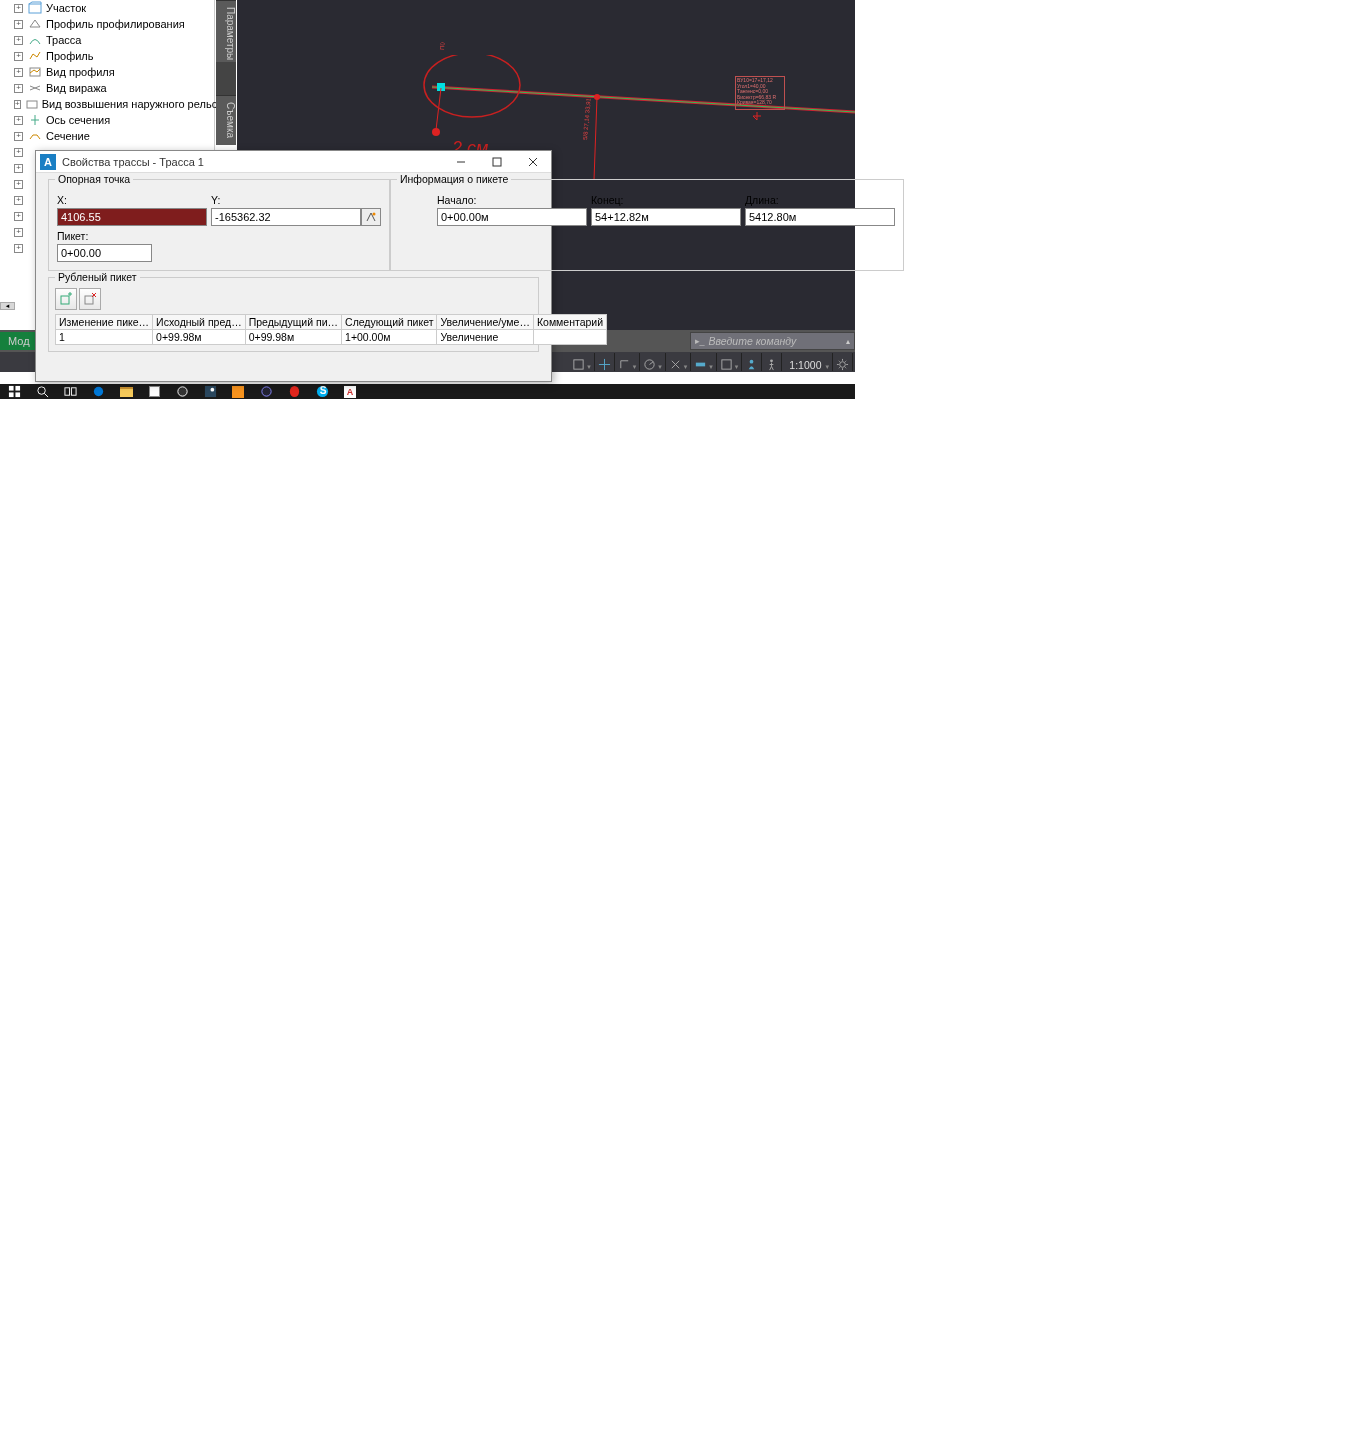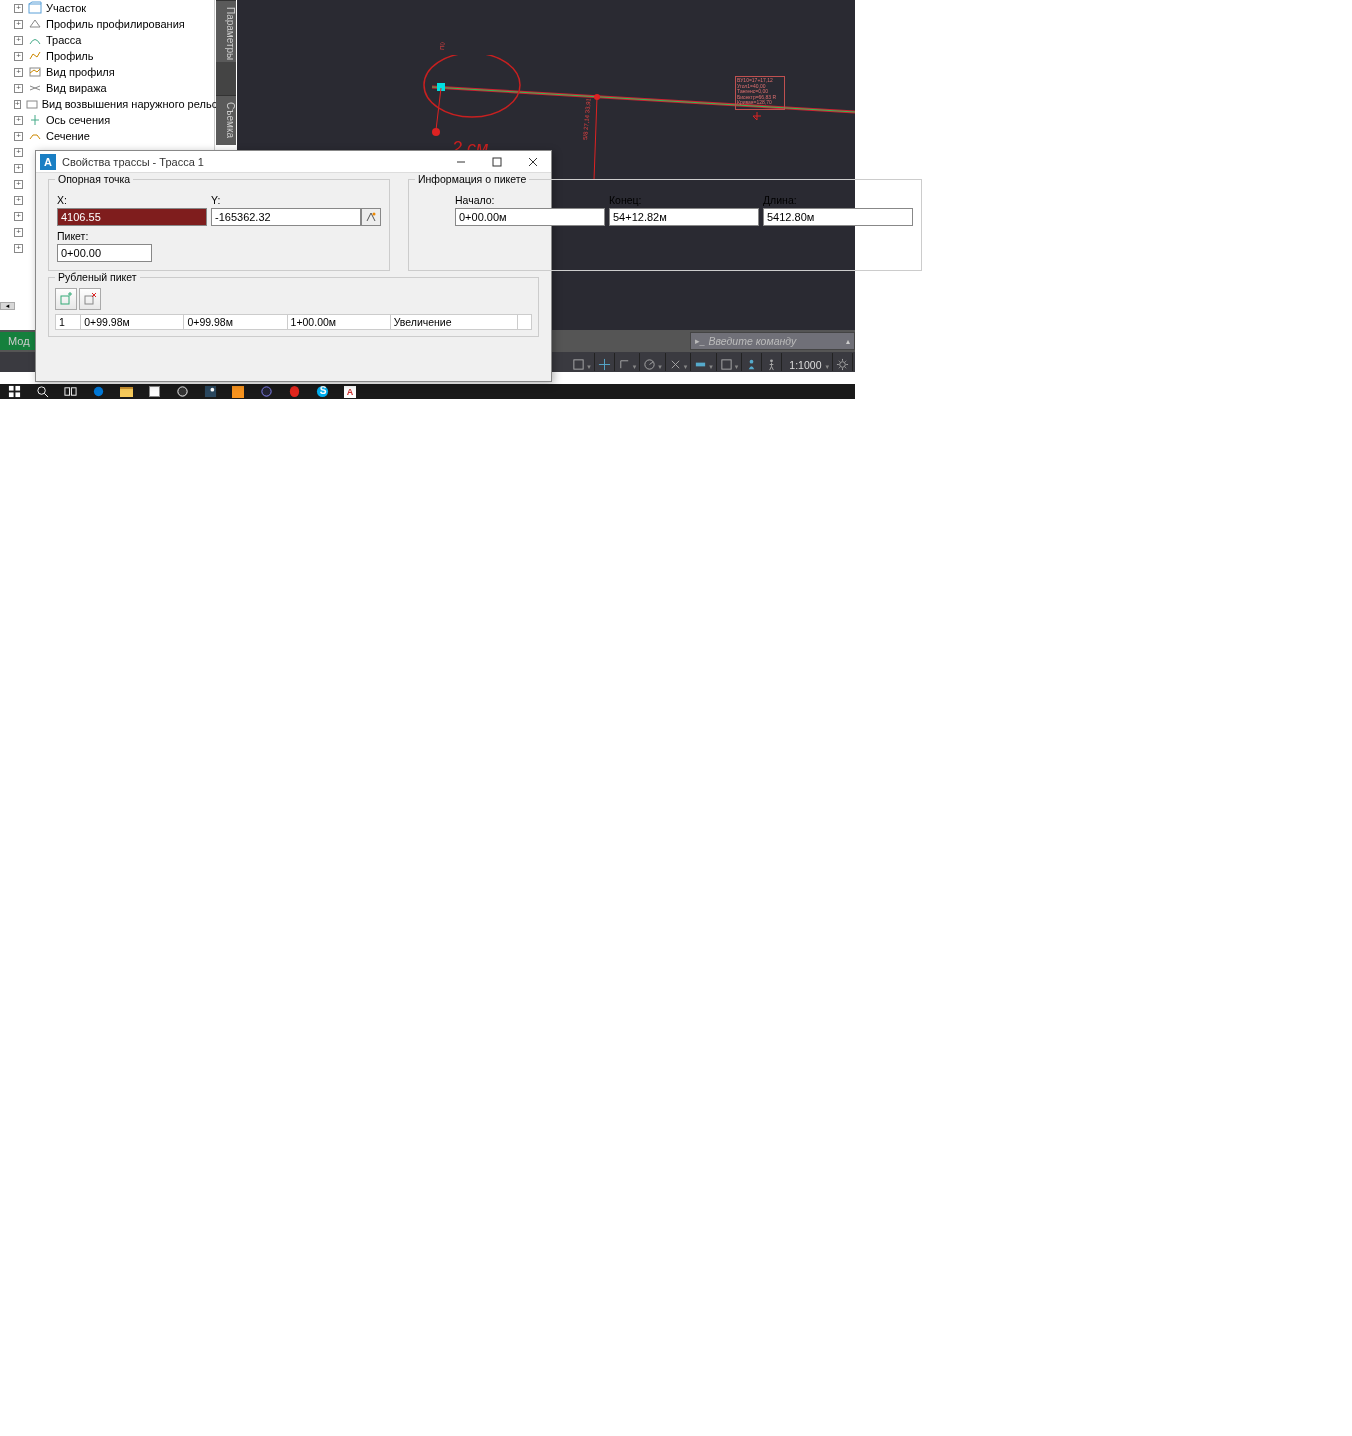--- a/index.html
+++ b/index.html
@@ -33,21 +33,21 @@
 .titlebar { height: 22px; background: #fff; display: flex; align-items: center; padding-left: 4px; border-bottom: 1px solid #ddd; }
 .title-icon { width: 16px; height: 16px; background: #1a7fc4; color: #fff; font-size: 11px; font-weight: bold; text-align: center; line-height: 16px; margin-right: 6px; }
 .title-text { flex: 1; color: #333; }
 .win-btns { display: flex; }
 .win-btn { width: 36px; height: 20px; display: flex; align-items: center; justify-content: center; cursor: pointer; }
 .tabs { display: flex; background: #f0f0f0; border-bottom: 1px solid #bbb; height: 22px; align-items: flex-end; position: relative; }
 .tab { padding: 3px 6px; border: 1px solid #bbb; border-bottom: none; background: #e8e8e8; margin-right: -1px; cursor: pointer; font-size: 10.5px; white-space: nowrap; }
 .tab.active { background: #f0f0f0; border-bottom: 1px solid #f0f0f0; position: relative; top: 1px; }
 .tab-scroll { display: flex; margin-left: auto; }
 .tab-arrow { width: 12px; height: 18px; border: 1px solid #aaa; background: #eee; font-size: 8px; text-align: center; line-height: 16px; cursor: pointer; }
-.dlg-body { padding: 6px 12px; display: flex; gap: 18px; }
+.dlg-body { padding: 6px 12px; display: flex; }
 .fieldset { position: relative; border: 1px solid #ccc; padding: 14px 8px 8px; flex: 1; }
 .fieldset.fs1 { flex: 0 0 235px; }
 .fieldset.fs2 { flex: 1; padding-left: 46px; }
 .legend { position: absolute; top: -7px; left: 6px; background: #f0f0f0; padding: 0 3px; font-size: 10.5px; }
 .row { display: flex; gap: 4px; margin-bottom: 4px; }
 .col { display: flex; flex-direction: column; }
 .lbl { font-size: 10.5px; margin-bottom: 2px; }
 .inp { height: 18px; border: 1px solid #888; background: #fff; padding: 0 3px; font-size: 11px; }
 .inp.sel { background: #7f1d1d; color: #fff; }
 .pick-btn { width: 20px; height: 18px; border: 1px solid #888; background: #eee; display: flex; align-items: center; justify-content: center; cursor: pointer; }
@@ -441,20 +441,28 @@
           </div>
         <div class="tbtn">
             <svg width="14" height="14">
               <rect x="2" y="4" width="8" height="8" fill="none" stroke="#888"></rect>
               <path d="M9 1 L13 5 M13 1 L9 5" stroke="#d22"></path>
             </svg>
           </div>
       </div>
       <table class="grid">
         <tbody>
+            <tr>
+          <th style="width:80px">Изменение пике…</th>
+          <th style="width:80px">Исходный пред…</th>
+          <th style="width:80px">Предыдущий пи…</th>
+          <th style="width:80px">Следующий пикет</th>
+          <th style="width:80px">Увеличение/уме…</th>
+          <th>Комментарий</th>
+        </tr>
         <tr>
           <td>1</td>
           <td>0+99.98м</td>
           <td>0+99.98м</td>
           <td>1+00.00м</td>
           <td>Увеличение</td>
           <td></td>
         </tr>
       </tbody>
         </table>

